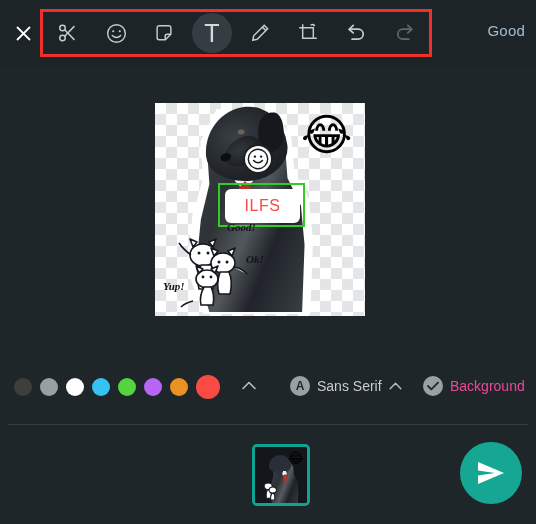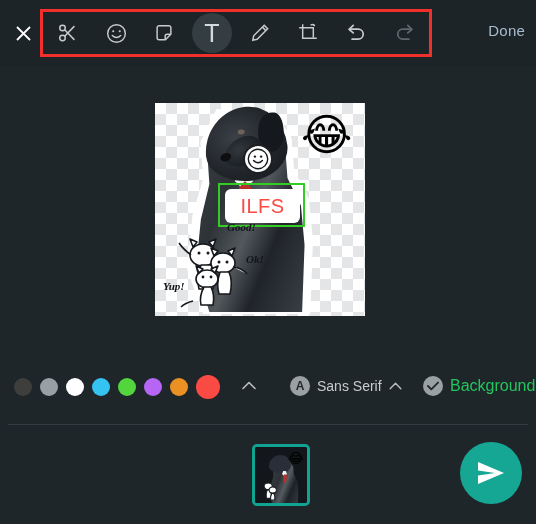--- a/index.html
+++ b/index.html
@@ -158,21 +158,21 @@
   }
   .text-bg {
     position: absolute; left: 5px; top: 4px;
     width: 75px; height: 34px;
     background: #ffffff;
     border-radius: 6px;
     display: flex; align-items: center; justify-content: center;
   }
   .text-bg span {
     color: #fa4a42;
-    font-size: 20px;
+    font-size: 16px;
     letter-spacing: .5px;
     font-family: "Liberation Sans", sans-serif;
   }
 
   
   .doodle {
     position: absolute; left: 8px; top: 118px;
     width: 92px; height: 88px;
   }
   .doodle svg { display: block; }
@@ -227,21 +227,21 @@
     position: absolute; left: 423px; top: 10px;
     display: flex; align-items: center; gap: 7px;
     height: 24px;
   }
   .check-circle {
     width: 20px; height: 20px; border-radius: 50%;
     background: #9aa1a5; color: #23292d;
     display: flex; align-items: center; justify-content: center;
     font-size: 13px; font-weight: 700;
   }
-  .bg-label { color: #22c55e; font-size: 16px; }
+  .bg-label { color: #ec4899; font-size: 14px; }
 
   
   .divider {
     position: absolute; left: 8px; top: 424px;
     width: 520px; height: 1px;
     background: #343c41;
   }
 
   
   .bottombar {
@@ -377,21 +377,21 @@
         <svg width="23" height="23" viewBox="0 0 24 24" fill="none" stroke="#5f686d" stroke-width="1.8">
           <path d="M18.8 7.5h-8.6a5.2 5.2 0 0 0 0 10.4h6.4" stroke-linecap="round"></path>
           <path d="M15.4 3.6l4.4 4-4.4 3.8" stroke-linecap="round" stroke-linejoin="round"></path>
         </svg>
       </div>
 
     </div>
 
     <div class="redbox"></div>
 
-    <div class="done-btn">Done</div>
+    <div class="done-btn">Good</div>
   </div>
 
   <div class="stage">
     <div class="canvas">
 
       <div class="cutout">
         <div class="cut-white"></div>
         <div class="cut-body"></div>
         <div class="shirt"></div>
         <div class="tie"></div>

